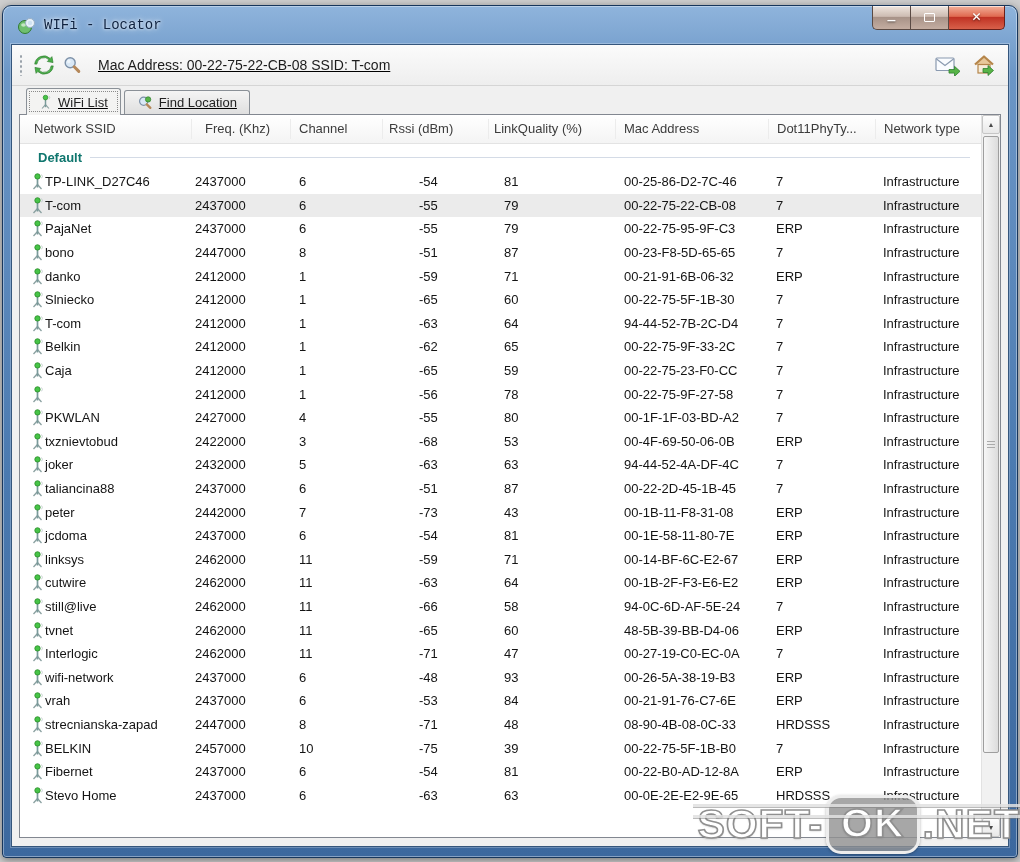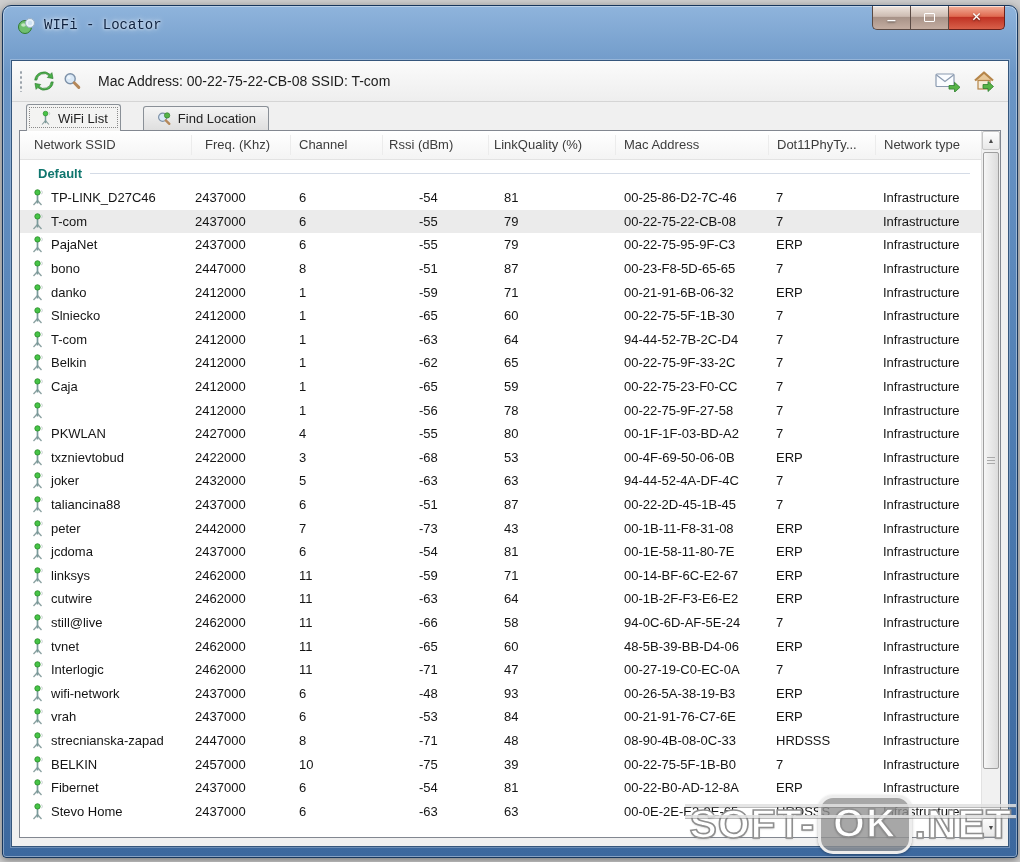--- a/index.html
+++ b/index.html
@@ -32,35 +32,35 @@
   .win-btn.close{
     width:55px;border-radius:0 0 5px 0;border-left:none;border-color:#6a201a;
     background:linear-gradient(180deg,#f2b09a 0%,#e06a50 45%,#c03324 50%,#d8604a 100%);
   }
   .win-glyph{color:#fff;font-weight:bold;font-size:12px;line-height:1;text-shadow:0 1px 2px rgba(0,0,0,.55);}
   .win-btn.min .win-glyph{font-size:13px;margin-top:6px;}
   .win-btn.max .win-glyph{font-size:10px;border:1.5px solid #fff;width:9px;height:7px;border-radius:1px;}
   .win-btn.close .win-glyph{font-size:15px;}
   
   .client{
-    flex:1;margin:16px 8px 10px 8px;background:#f0f0f0;
+    flex:1;margin:0 8px 10px 8px;background:#f0f0f0;
     border:1px solid #35567c;box-shadow:0 0 0 1px rgba(255,255,255,.25);
-    display:flex;flex-direction:column;min-height:0;
+    display:flex;flex-direction:column;min-height:0;text-decoration:underline;
   }
   
   .toolbar{height:40px;flex:0 0 auto;display:flex;align-items:center;
     background:linear-gradient(180deg,#fbfbfb,#eeeeee);border-bottom:1px solid #d5d5d5;position:relative;}
   .grip{width:5px;height:22px;margin:0 7px 0 6px;
     background-image:radial-gradient(circle,#9aa2aa 1px,transparent 1.4px);
     background-size:4px 5px;background-repeat:repeat-y;background-position:center top;}
   .tool-btn{width:28px;height:28px;display:flex;align-items:center;justify-content:center;border-radius:3px;}
   .status-text{font-size:14px;color:#1c1c1c;margin-left:12px;}
   .toolbar-right{position:absolute;right:10px;top:0;height:100%;display:flex;align-items:center;gap:8px;}
   
-  .tabstrip{height:28px;flex:0 0 auto;display:flex;align-items:flex-end;padding-left:14px;position:relative;gap:19px;}
+  .tabstrip{height:28px;flex:0 0 auto;display:flex;align-items:flex-end;padding-left:14px;position:relative;}
   .tab{
     display:flex;align-items:center;gap:6px;padding:0 12px;font-size:13px;color:#222;
     border:1px solid #8a9097;border-bottom:none;border-radius:3px 3px 0 0;position:relative;
   }
   .tab.active{
     height:26px;background:#f3f3f2;z-index:3;margin-bottom:-1px;
     outline:1px dotted #8a8a8a;outline-offset:-4px;
   }
   .tab.inactive{
     height:23px;background:linear-gradient(180deg,#f4f4f4,#dfdfdf);margin-left:3px;z-index:1;
@@ -79,41 +79,41 @@
   .hcell.c0{padding-left:14px;}
   .hcell.c1{padding-left:13px;}
   .hcell.c3{padding-left:6px;}
   .hcell.c4{padding-left:5px;}
   .group-row{height:26px;display:flex;align-items:center;padding-left:18px;}
   .group-label{font-size:13px;font-weight:bold;color:#0f766e;flex:0 0 auto;padding-right:8px;}
   .group-line{flex:1;height:1px;background:#d4dbe6;margin-right:12px;}
   .trow{height:23.6px;align-items:center;cursor:default;}
   .trow.selected{background:#ebebeb;}
   .cell{font-size:13px;color:#141414;white-space:nowrap;overflow:hidden;padding-left:8px;height:100%;display:flex;align-items:center;}
-  .cell.c0{padding-left:10px;gap:6px;}
+  .cell.c0{padding-left:10px;}
   .cell.c1{padding-left:3px;}
   .cell.c3{padding-left:36px;}
   .cell.c4{padding-left:15px;}
   .cell.c6{padding-left:7px;}
   .cell.c7{padding-left:7px;}
   .anticon{width:15px;height:17px;flex:0 0 auto;display:inline-flex;}
   
   .vscroll{position:absolute;top:0;right:0;bottom:0;width:18px;background:#f1f1f1;border-left:1px solid #e2e2e2;}
   .sb-btn{position:absolute;left:0;right:0;height:17px;background:linear-gradient(180deg,#fdfdfd,#e8e8e8);
     border:1px solid #c6c6c6;border-radius:2px;display:flex;align-items:center;justify-content:center;
     font-size:7px;color:#4a4a4a;}
   .sb-up{top:0;}
   .sb-down{bottom:0;}
   .sb-thumb{position:absolute;left:1px;right:1px;top:21px;height:615px;
     background:linear-gradient(90deg,#f6f6f6,#dcdcdc);border:1px solid #9e9e9e;border-radius:2px;}
   .sb-grip{position:absolute;left:3px;right:3px;top:50%;height:8px;margin-top:-4px;
     background-image:repeating-linear-gradient(180deg,#aaa 0,#aaa 1px,transparent 1px,transparent 3px);}
   
   .watermark{
-    position:absolute;right:8px;bottom:0px;z-index:60;display:flex;align-items:center;
+    position:absolute;right:0;bottom:0px;z-index:60;display:flex;align-items:center;
     font-weight:bold;font-size:41px;letter-spacing:1px;color:#ffffff;
     -webkit-text-stroke:1.6px #8f8f8f;
     text-shadow:0 1px 2px rgba(60,60,60,.35);
   }
   .wm-badge{
     border:3px solid #ededed;border-radius:15px;background:rgba(145,145,145,.8);
     padding:2px 12px 4px 12px;margin:8px 3px;box-shadow:0 1px 3px rgba(0,0,0,.3);
   }
   .wm-line{position:absolute;left:-4px;right:-4px;height:3px;background:rgba(225,225,225,.85);
     box-shadow:0 1px 0 rgba(120,120,120,.5);pointer-events:none;}

